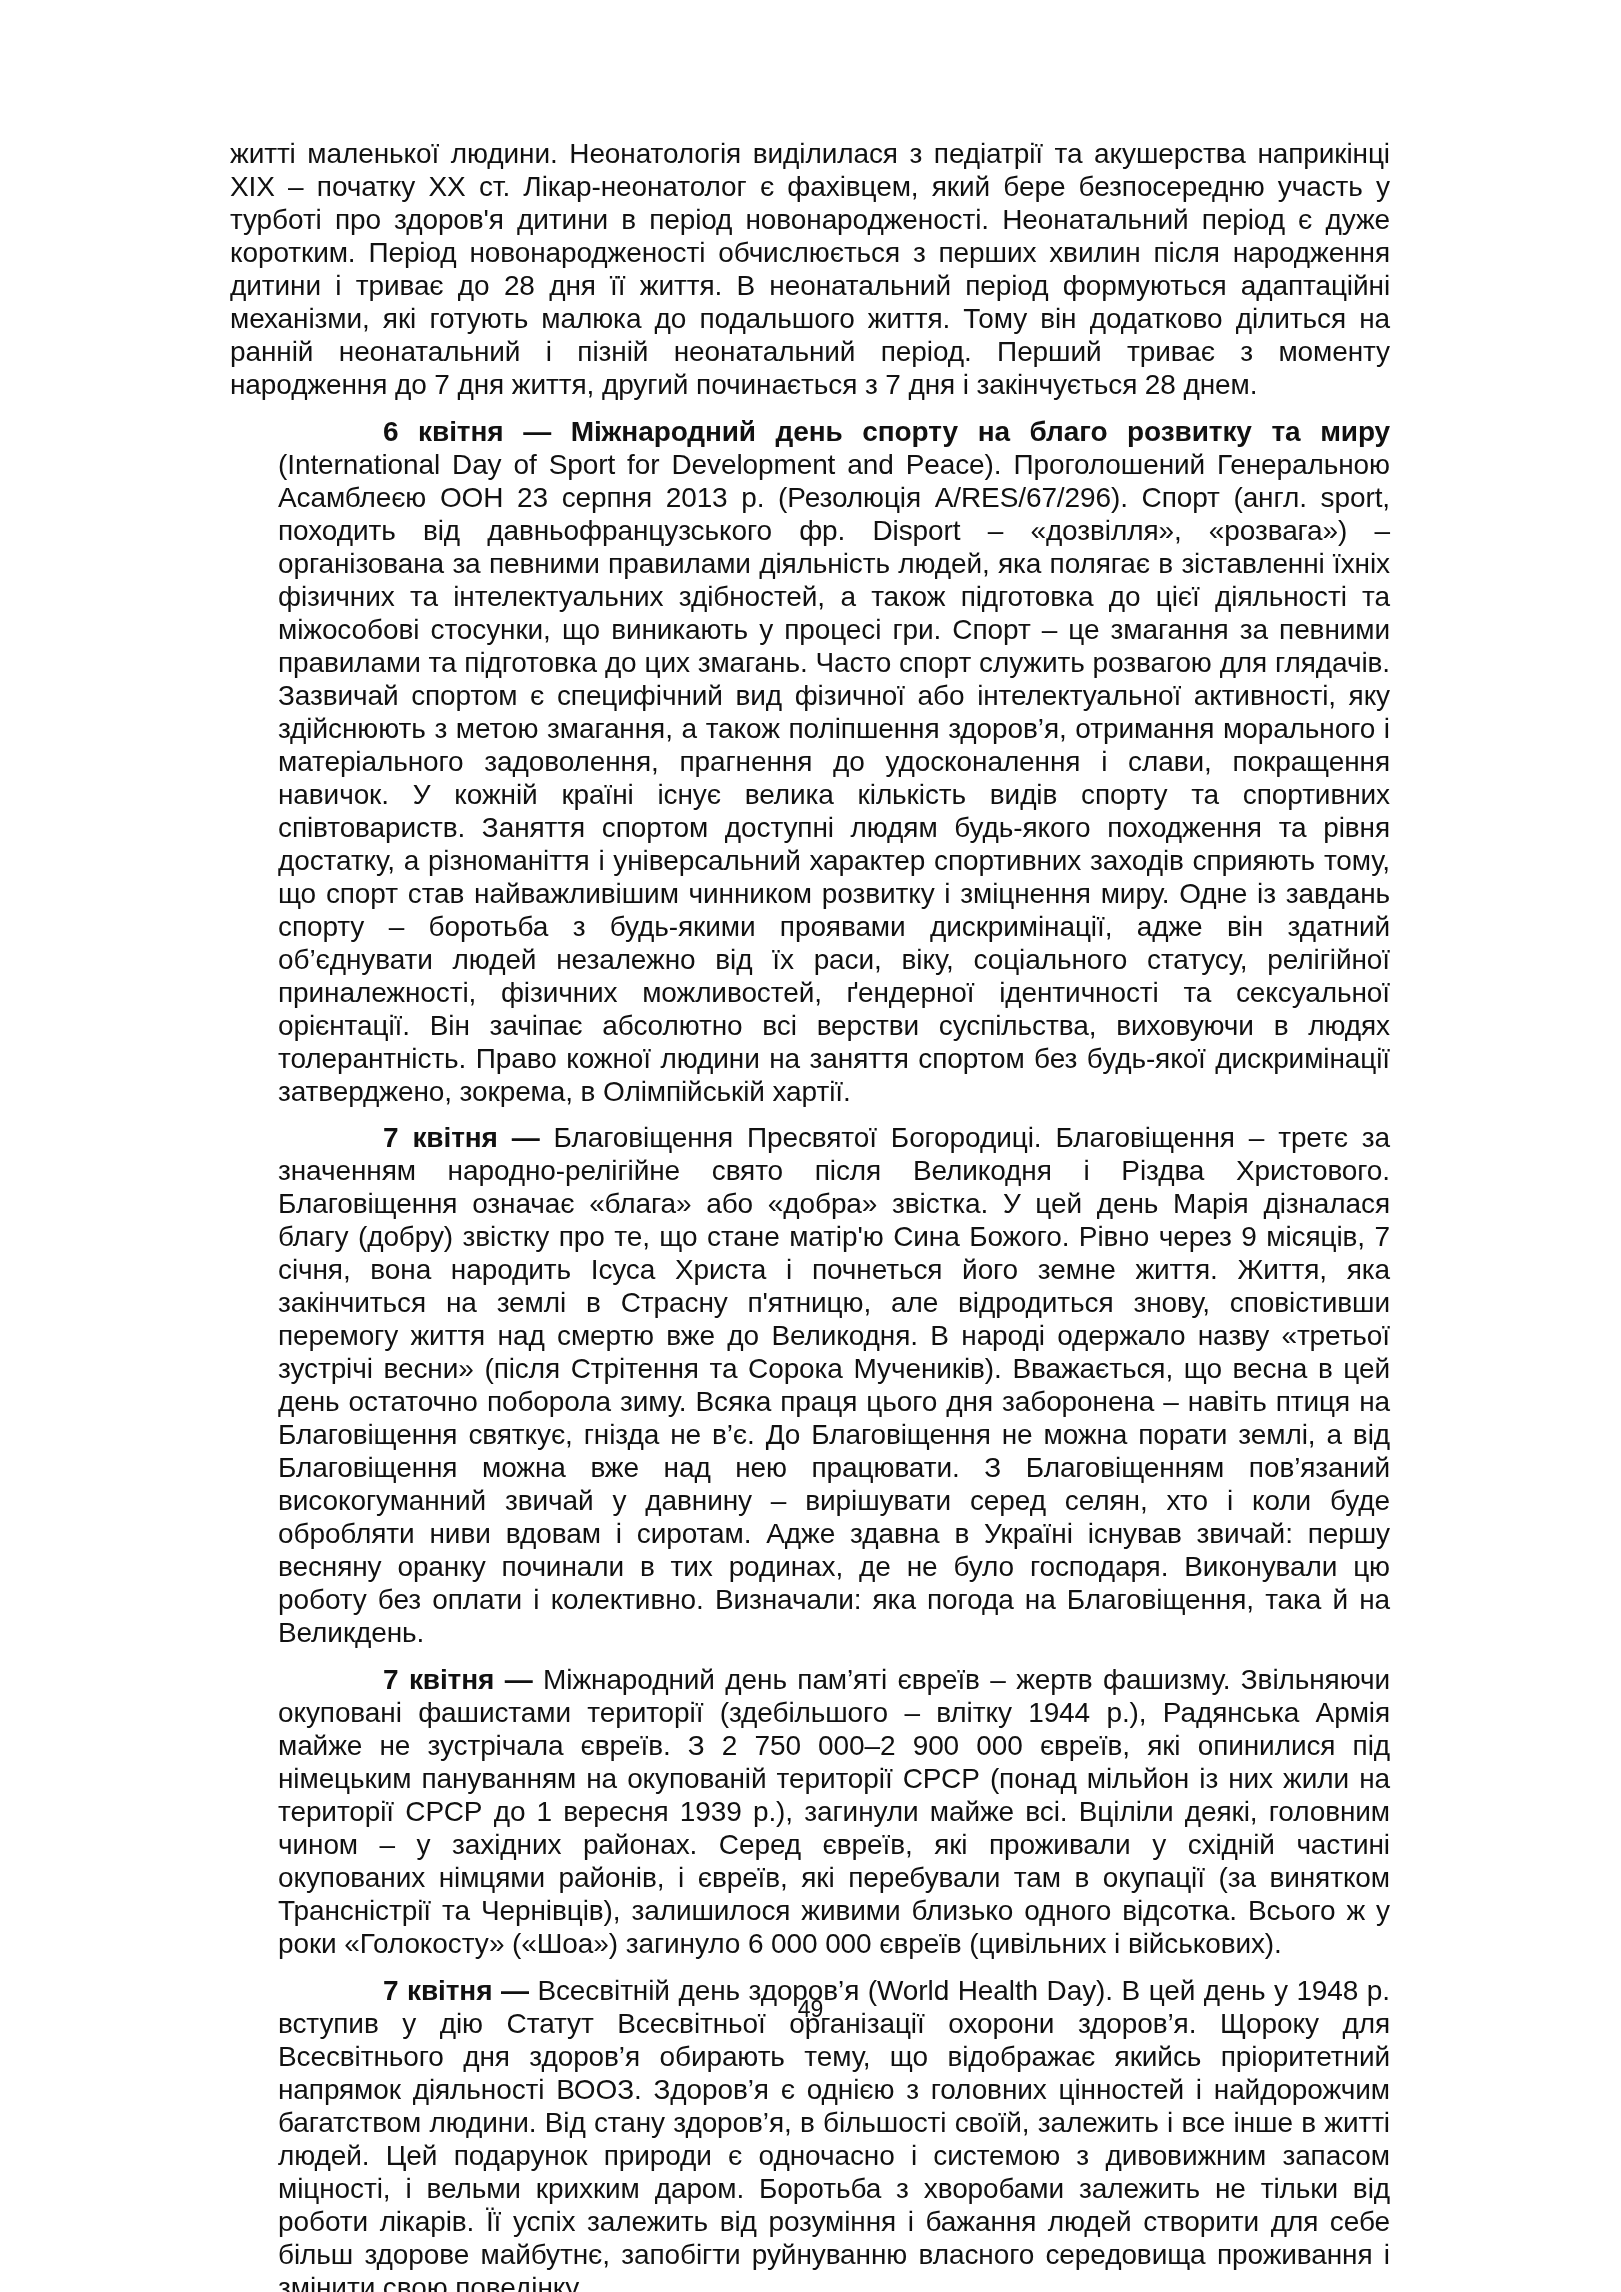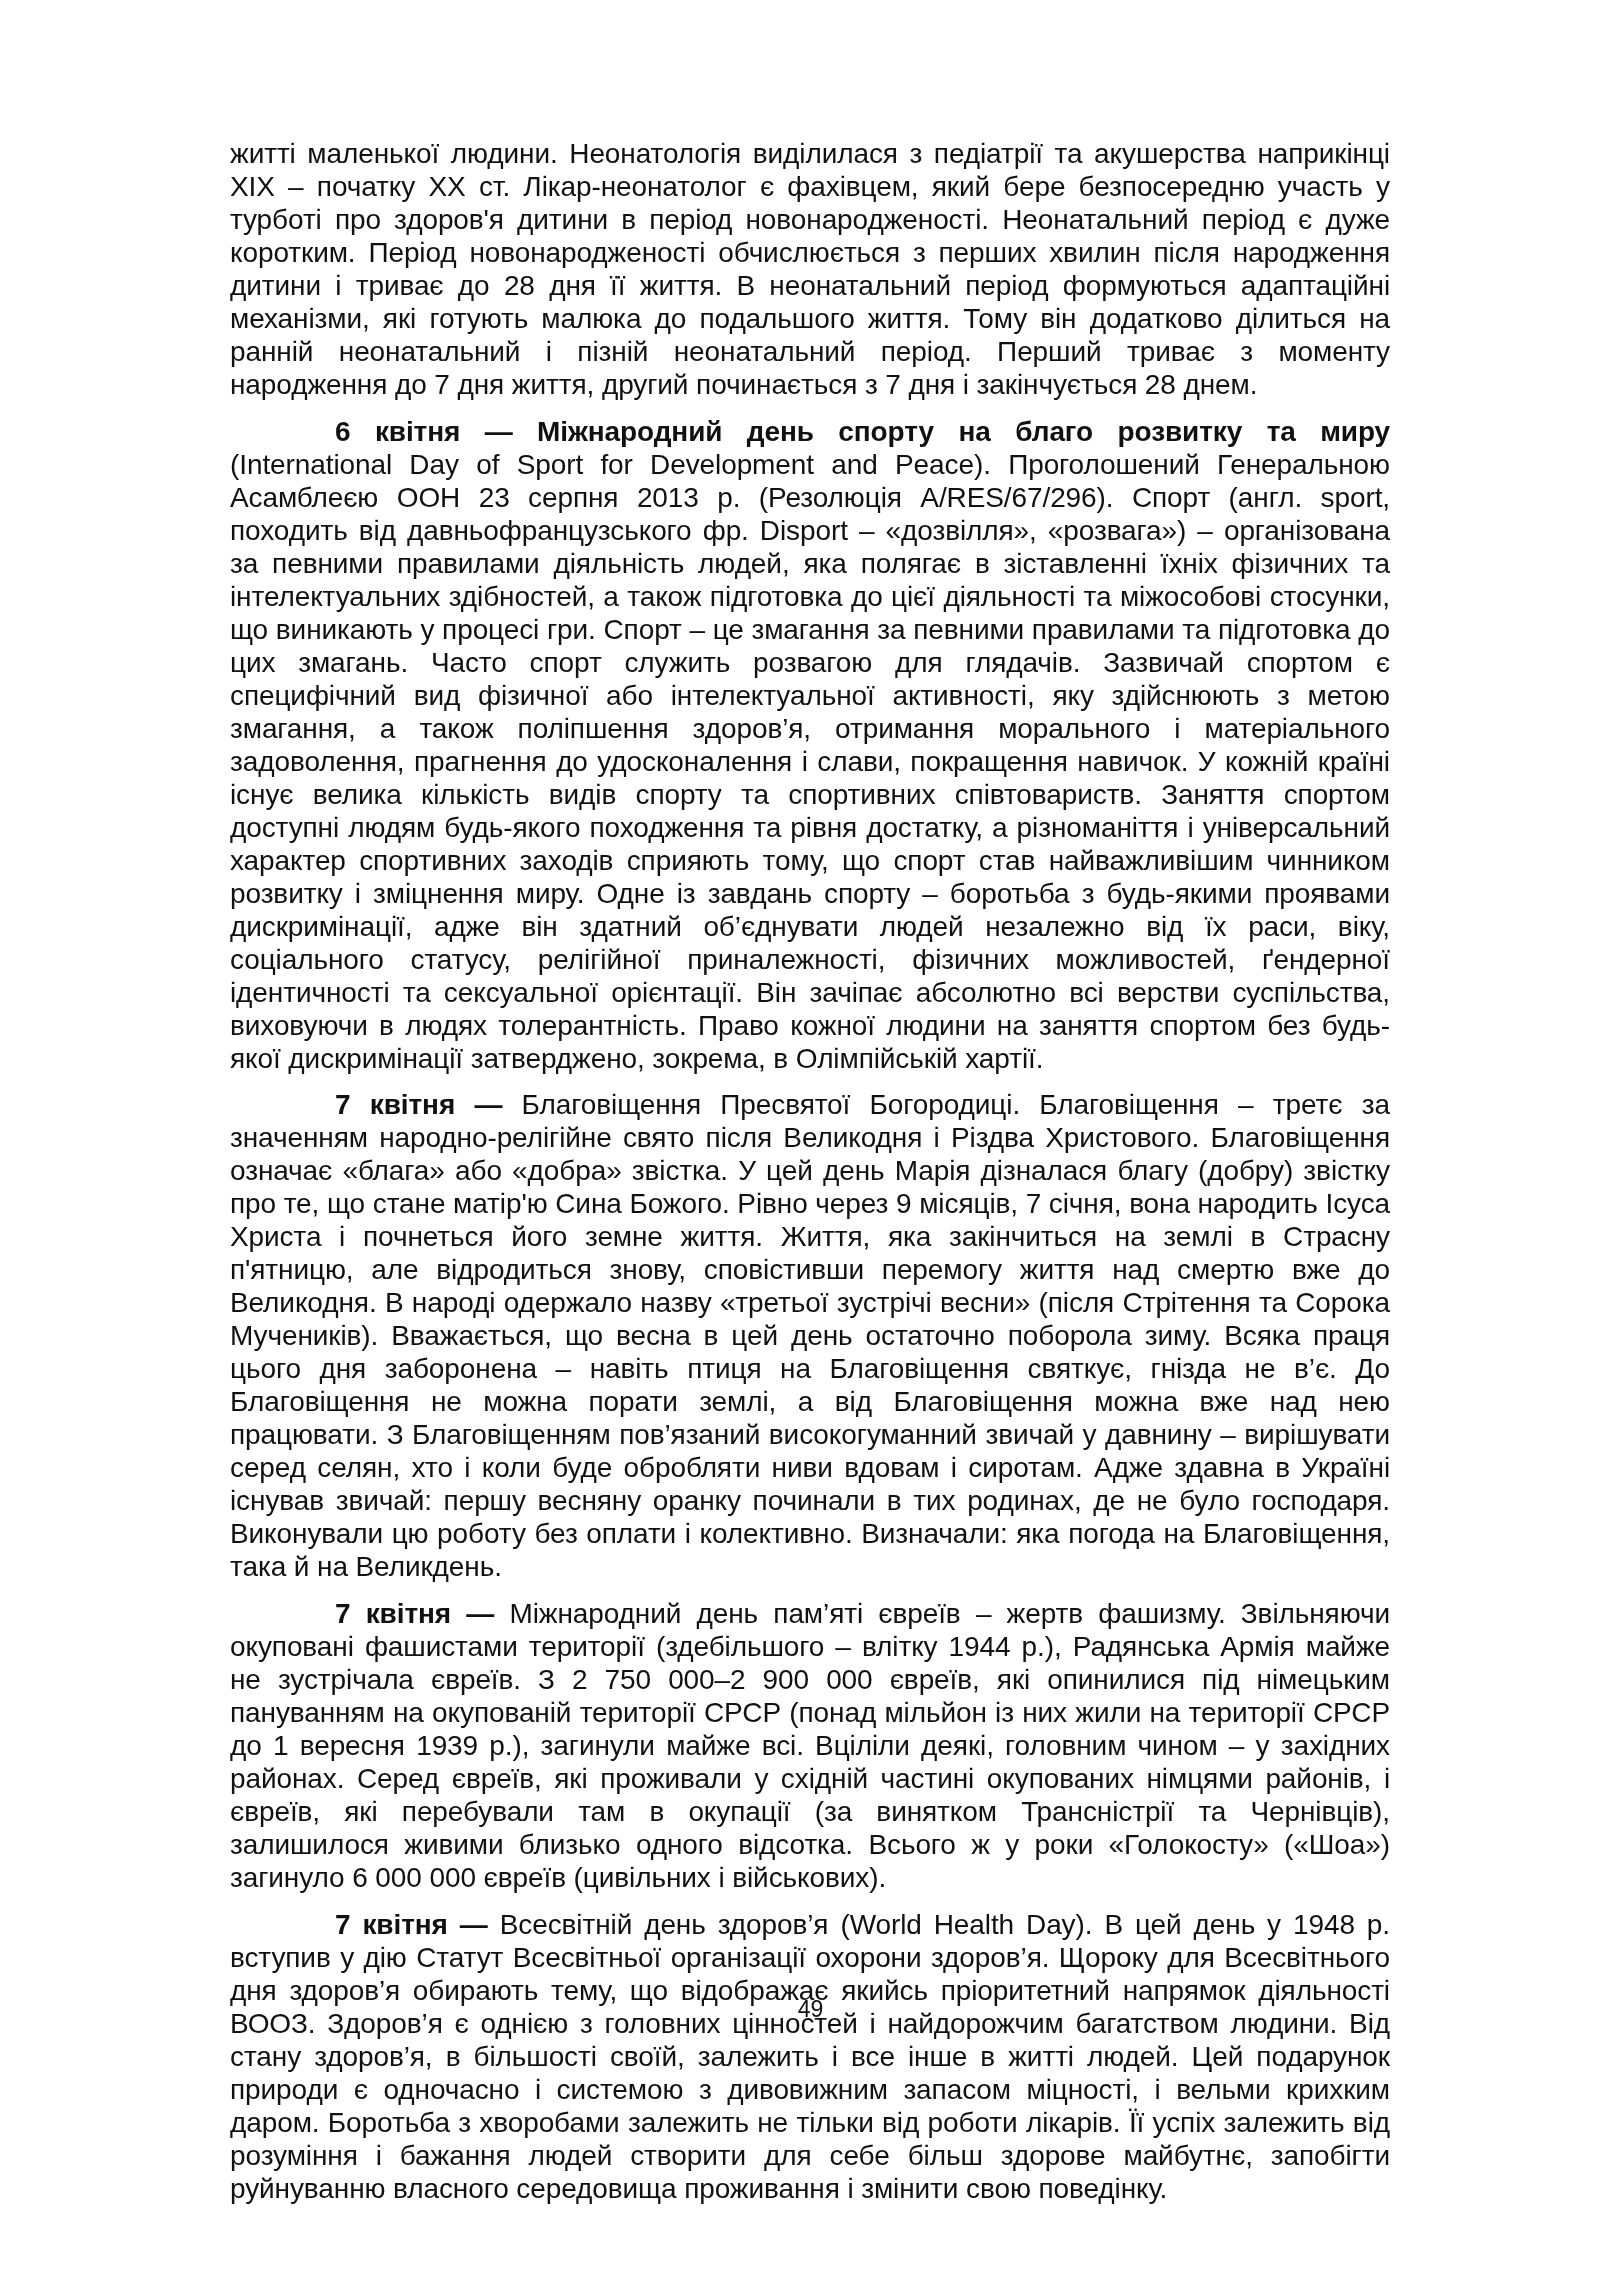--- a/index.html
+++ b/index.html
@@ -10,21 +10,21 @@
       top: 137px;
       width: 1160px;
       font-family: "Liberation Sans", sans-serif;
       font-size: 28px;
       line-height: 33px;
       color: #111111;
       text-align: justify;
       letter-spacing: -0.1px;
     }
     .para { margin: 0 0 13.7px 0; }
-    .para.indent { text-indent: 105px; }
+    .para.indent { text-indent: 105px; margin-left: 48px; }
     .bold { font-weight: bold; }
     .page-number {
       position: absolute;
       top: 1996px;
       left: 0;
       width: 1621px;
       text-align: center;
       font-family: "Liberation Sans", sans-serif;
       font-size: 23px;
       color: #111111;

